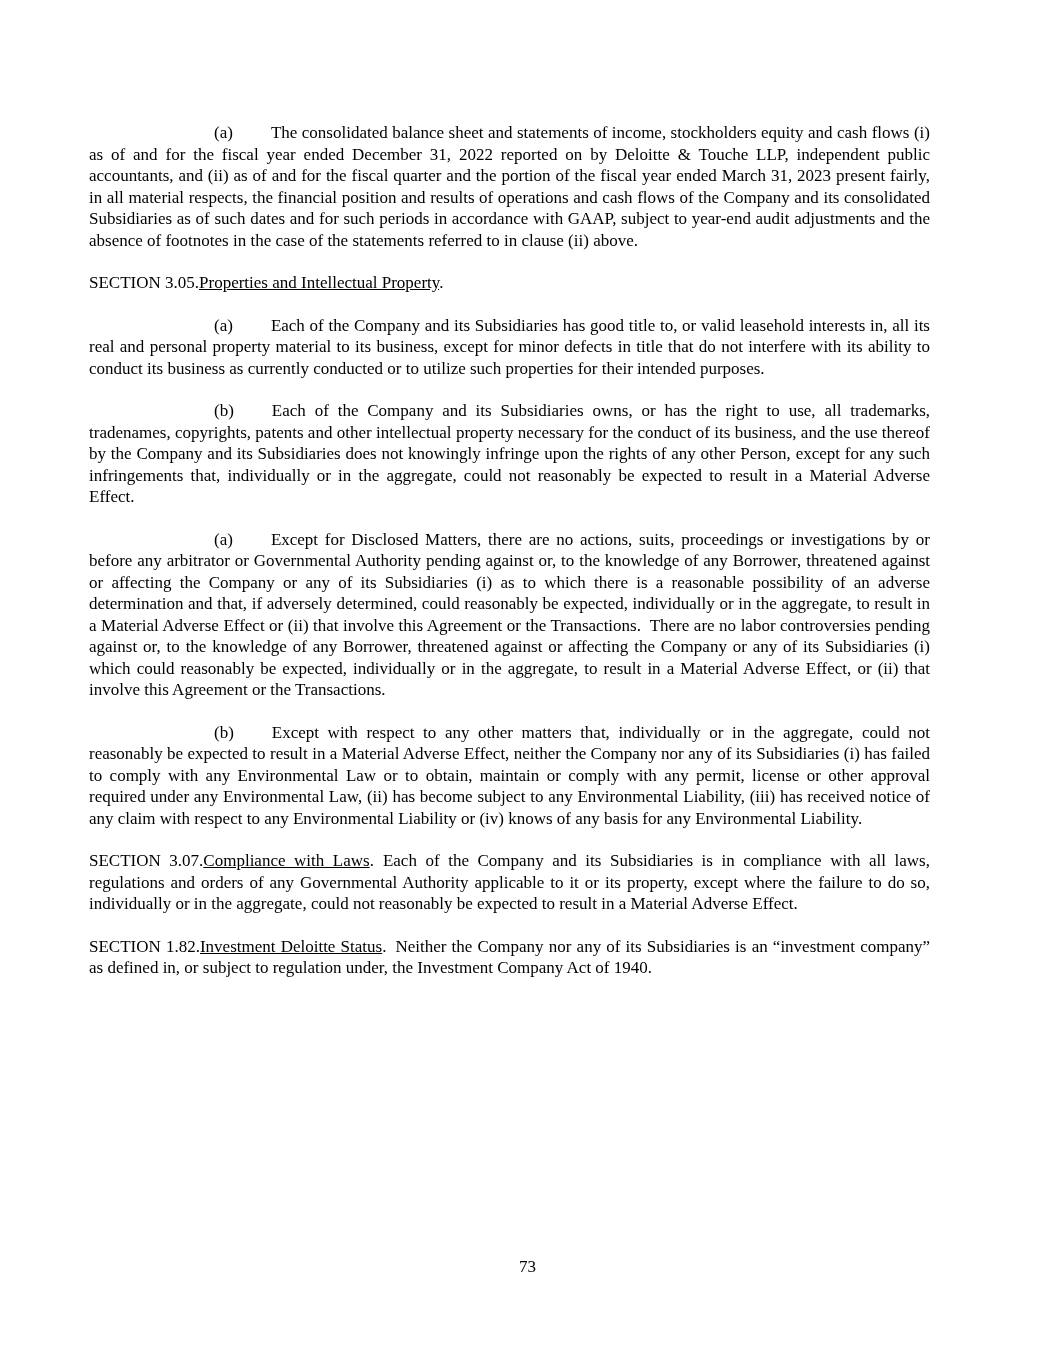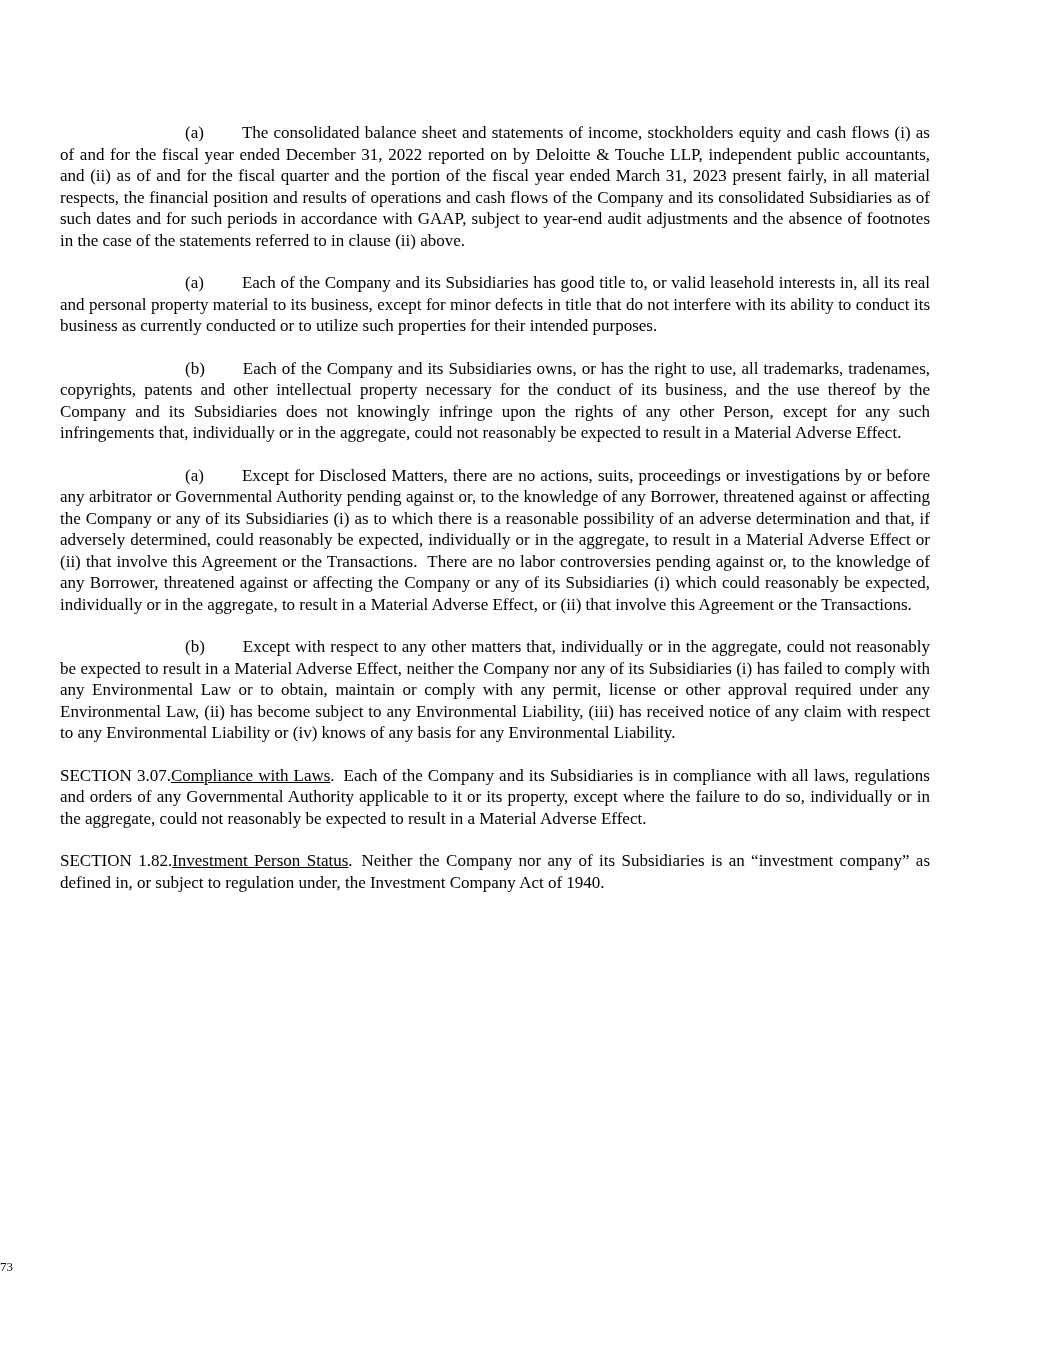--- a/index.html
+++ b/index.html
@@ -11,21 +11,21 @@
     width: 1055px;
     height: 1365px;
     position: relative;
     font-family: "Liberation Serif", "DejaVu Serif", serif;
     color: #000000;
   }
   .page {
     box-sizing: border-box;
     width: 1055px;
     height: 1365px;
-    padding: 122px 125px 0 60px;
+    padding: 122px 125px 0 89px;
     position: relative;
     overflow: hidden;
   }
   .page p {
     margin: 0 0 21px 0;
     font-size: 17px;
     line-height: 21.5px;
     text-align: justify;
   }
   p.lettered {
@@ -40,42 +40,43 @@
     width: 9px;
   }
   .u {
     text-decoration: underline;
   }
   .footer {
     position: absolute;
     left: 0;
     right: 0;
     bottom: 88px;
-    text-align: left;
-    font-size: 13px;
+    text-align: center;
+    font-size: 17px;
     line-height: 21.5px;
   }
 </style>
 </head>
 <body>
 
 <div class="page">
 
   <p class="lettered"><span>(a)</span><span class="tab"></span><span>The consolidated balance sheet and statements of income, stockholders equity and cash flows (i) as of and for the fiscal year ended December 31, 2022 reported on by Deloitte &amp; Touche LLP, independent public accountants, and (ii) as of and for the fiscal quarter and the portion of the fiscal year ended March 31, 2023 present fairly, in all material respects, the financial position and results of operations and cash flows of the Company and its consolidated Subsidiaries as of such dates and for such periods in accordance with GAAP, subject to year-end audit adjustments and the absence of footnotes in the case of the statements referred to in clause (ii) above.</span></p>
 
 
+  <p><span>SECTION 3.05.</span><span class="u">Properties and Intellectual Property</span><span>.</span></p>
 
   <p class="lettered"><span>(a)</span><span class="tab"></span><span>Each of the Company and its Subsidiaries has good title to, or valid leasehold interests in, all its real and personal property material to its business, except for minor defects in title that do not interfere with its ability to conduct its business as currently conducted or to utilize such properties for their intended purposes.</span></p>
 
   <p class="lettered"><span>(b)</span><span class="tab"></span><span>Each of the Company and its Subsidiaries owns, or has the right to use, all trademarks, tradenames, copyrights, patents and other intellectual property necessary for the conduct of its business, and the use thereof by the Company and its Subsidiaries does not knowingly infringe upon the rights of any other Person, except for any such infringements that, individually or in the aggregate, could not reasonably be expected to result in a Material Adverse Effect.</span></p>
 
 
   <p class="lettered"><span>(a)</span><span class="tab"></span><span>Except for Disclosed Matters, there are no actions, suits, proceedings or investigations by or before any arbitrator or Governmental Authority pending against or, to the knowledge of any Borrower, threatened against or affecting the Company or any of its Subsidiaries (i) as to which there is a reasonable possibility of an adverse determination and that, if adversely determined, could reasonably be expected, individually or in the aggregate, to result in a Material Adverse Effect or (ii) that involve this Agreement or the Transactions.&nbsp; There are no labor controversies pending against or, to the knowledge of any Borrower, threatened against or affecting the Company or any of its Subsidiaries (i) which could reasonably be expected, individually or in the aggregate, to result in a Material Adverse Effect, or (ii) that involve this Agreement or the Transactions.</span></p>
 
   <p class="lettered"><span>(b)</span><span class="tab"></span><span>Except with respect to any other matters that, individually or in the aggregate, could not reasonably be expected to result in a Material Adverse Effect, neither the Company nor any of its Subsidiaries (i) has failed to comply with any Environmental Law or to obtain, maintain or comply with any permit, license or other approval required under any Environmental Law, (ii) has become subject to any Environmental Liability, (iii) has received notice of any claim with respect to any Environmental Liability or (iv) knows of any basis for any Environmental Liability.</span></p>
 
   <p><span>SECTION 3.07.</span><span class="u">Compliance with Laws</span><span>.</span><span class="gap"></span><span>Each of the Company and its Subsidiaries is in compliance with all laws, regulations and orders of any Governmental Authority applicable to it or its property, except where the failure to do so, individually or in the aggregate, could not reasonably be expected to result in a Material Adverse Effect.</span></p>
 
-  <p><span>SECTION 1.82.</span><span class="u">Investment Person Status</span><span>.</span><span class="gap"></span><span>Neither the Company nor any of its Subsidiaries is an “investment company” as defined in, or subject to regulation under, the Investment Company Act of 1940.</span></p>
+  <p><span>SECTION 1.82.</span><span class="u">Investment Deloitte Status</span><span>.</span><span class="gap"></span><span>Neither the Company nor any of its Subsidiaries is an “investment company” as defined in, or subject to regulation under, the Investment Company Act of 1940.</span></p>
 
   <div class="footer"><span>73</span></div>
 
 </div>
 
 </body></html>

